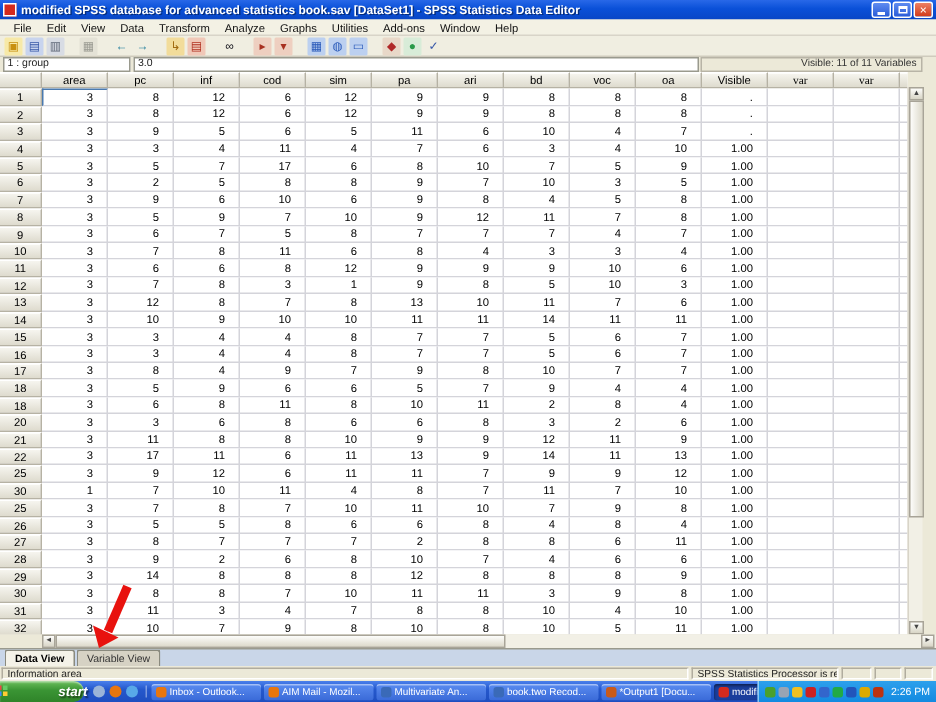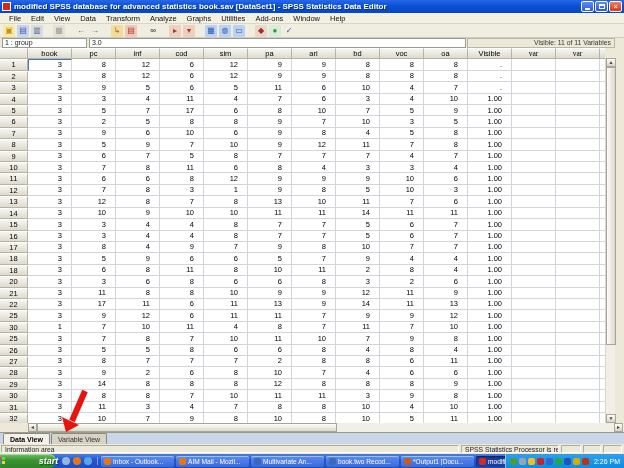--- a/index.html
+++ b/index.html
@@ -176,21 +176,21 @@
           <col style="width: 44px;">
           <col style="width: 44px;">
           <col style="width: 44px;">
           <col style="width: 44px;">
           <col style="width: 44px;">
           <col style="width: 44px;">
         </colgroup>
       <thead id="grid-head">
           <tr>
             <th></th>
-            <th>book</th>
+            <th>area</th>
             <th>pc</th>
             <th>inf</th>
             <th>cod</th>
             <th>sim</th>
             <th>pa</th>
             <th>ari</th>
             <th>bd</th>
             <th>voc</th>
             <th>oa</th>
             <th>Visible</th>

